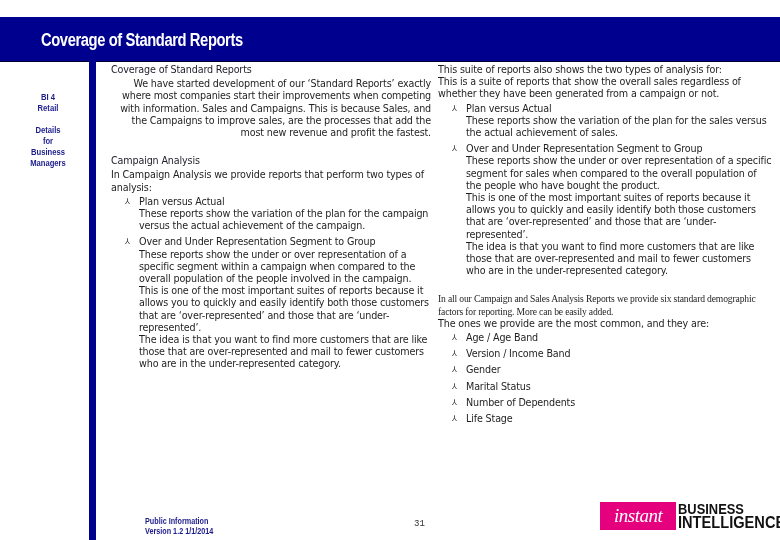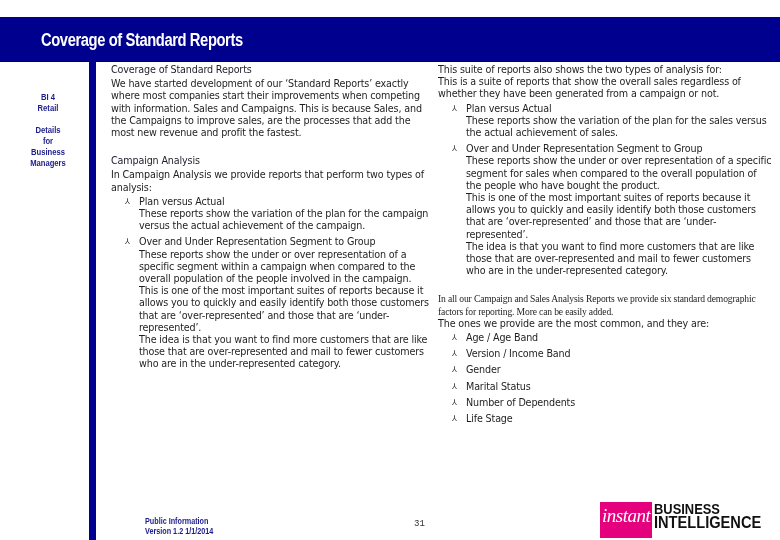--- a/index.html
+++ b/index.html
@@ -34,21 +34,21 @@
   }
   .sidebar .gap { height: 11px; }
   .col {
     position: absolute; font-size: 9.6px; line-height: 12.2px; color: #1e1e1e;
     letter-spacing: -0.15px;
   }
   .col-left { left: 111px; top: 64px; width: 320px; }
   .col-right { left: 438px; top: 64px; width: 335px; }
   .heading { font-size: 9.6px; color: #1e1e2a; margin-bottom: 2px; }
   p { margin: 0; }
-  .mb { margin-bottom: 16px; }
+  .mb { margin-bottom: 16px; text-align: right; }
   .mb-s { margin-bottom: 0; font-family: Liberation Serif, serif; }
   ul.bul { list-style: none; margin: 2px 0 0 0; padding: 0 0 0 14px; }
   ul.bul li { position: relative; padding-left: 14px; margin-bottom: 4px; }
   ul.bul li .bullet {
     position: absolute; left: 0; top: 0; font-size: 8px; color: #333;
   }
   ul.simple li { margin-bottom: 4px; }
   .footer-info {
     position: absolute; left: 145px; top: 516px;
     font-family: "Liberation Sans", sans-serif; font-weight: bold;
@@ -56,21 +56,21 @@
     transform: scaleX(0.85); transform-origin: left center;
   }
   .page-num {
     position: absolute; left: 414px; top: 519px; font-size: 9px; color: #333;
     font-family: Liberation Mono, monospace;
   }
   .logo { position: absolute; left: 600px; top: 502px; height: 30px; display: flex; align-items: stretch; }
   .logo-instant {
     background: #e5007e; color: #ffffff;
     font-family: "Liberation Serif", serif; font-style: italic; font-size: 19px;
-    padding: 0 2px; line-height: 28px; height: 36px; letter-spacing: -0.5px;
+    padding: 0 14px; line-height: 28px; height: 28px; letter-spacing: -0.5px;
   }
   .logo-bi {
     font-family: "Liberation Sans", sans-serif; font-weight: bold; color: #111;
     margin-left: 2px; line-height: 14px; transform: scaleX(0.86); transform-origin: left center;
   }
   .logo-bi .l1 { font-size: 15px; display:block; }
   .logo-bi .l2 { font-size: 17px; display:block; }
 </style>
 </head>
 <body>

